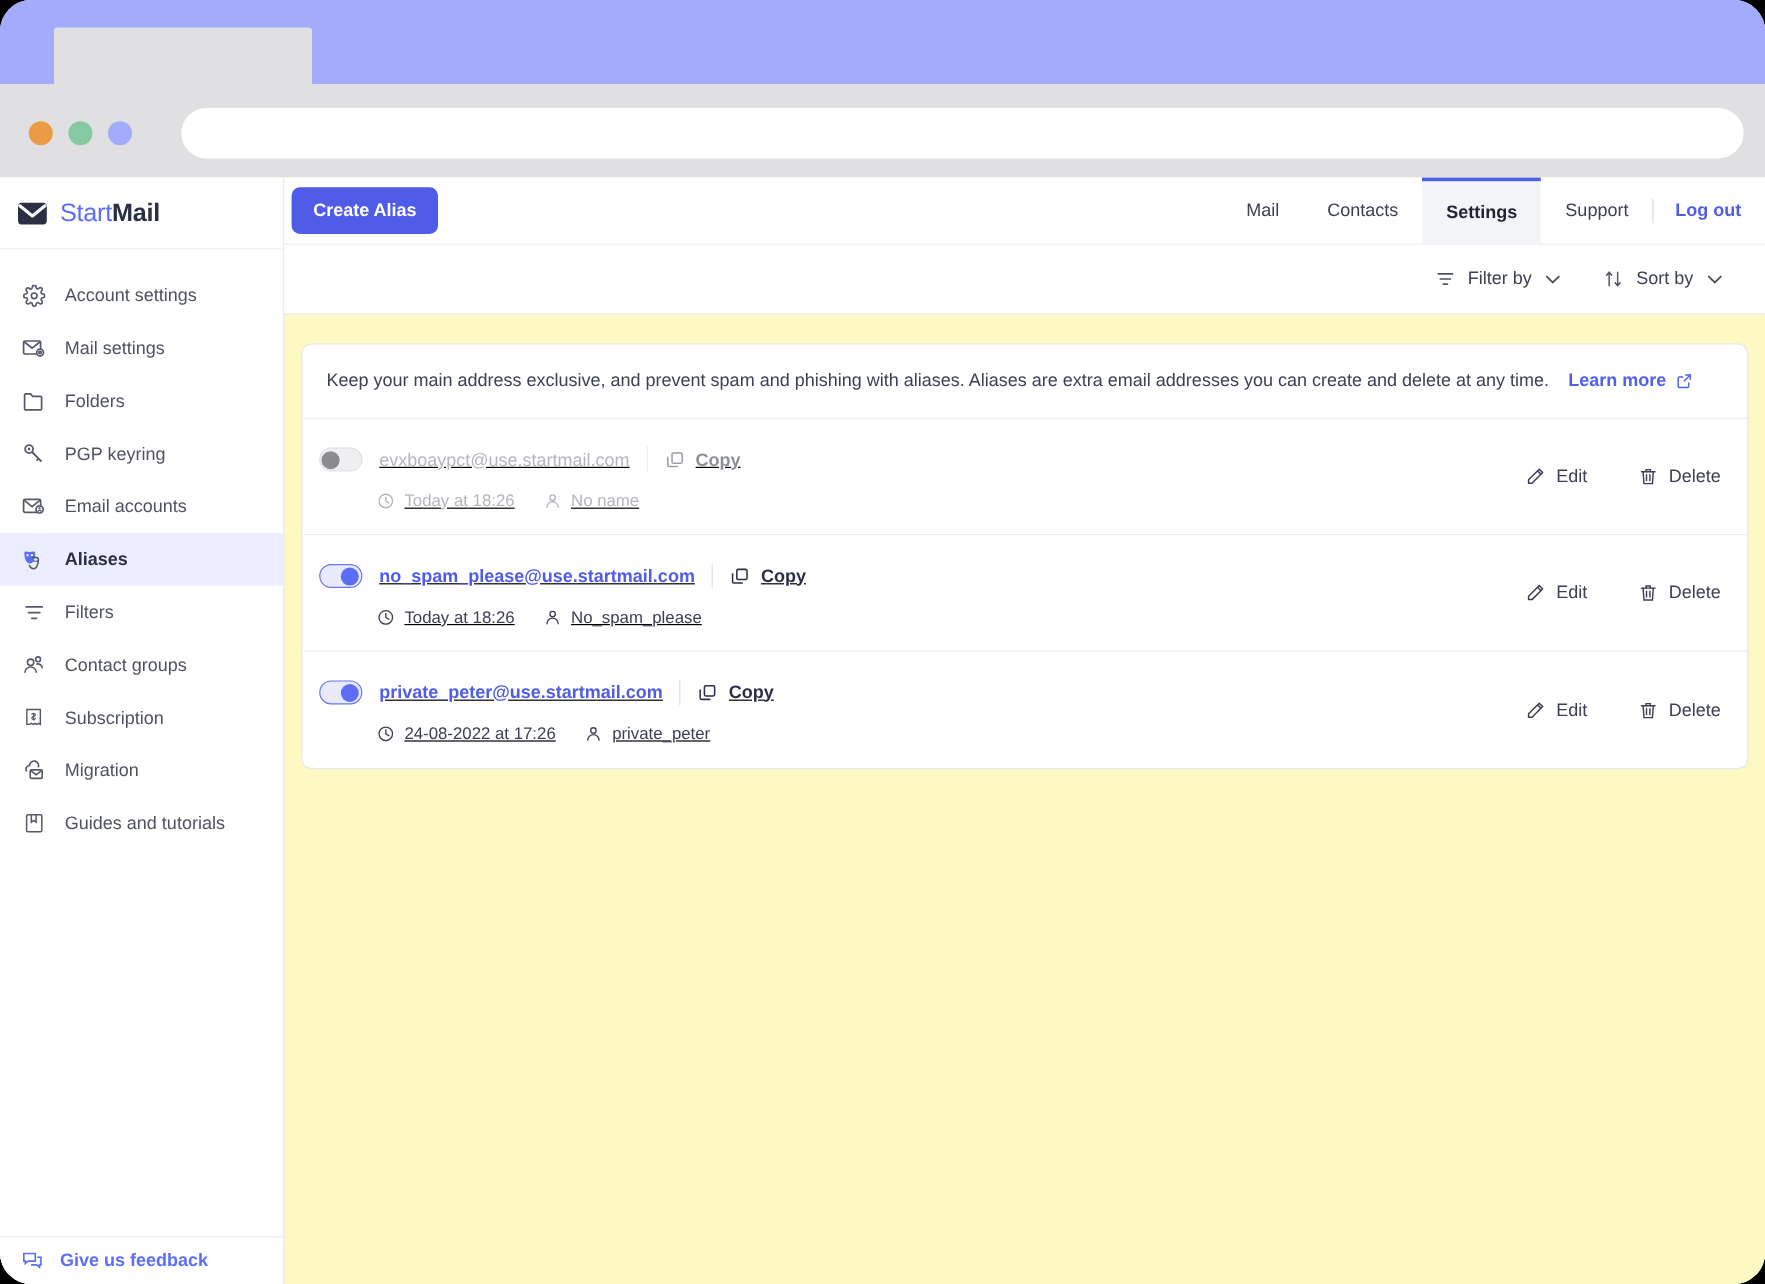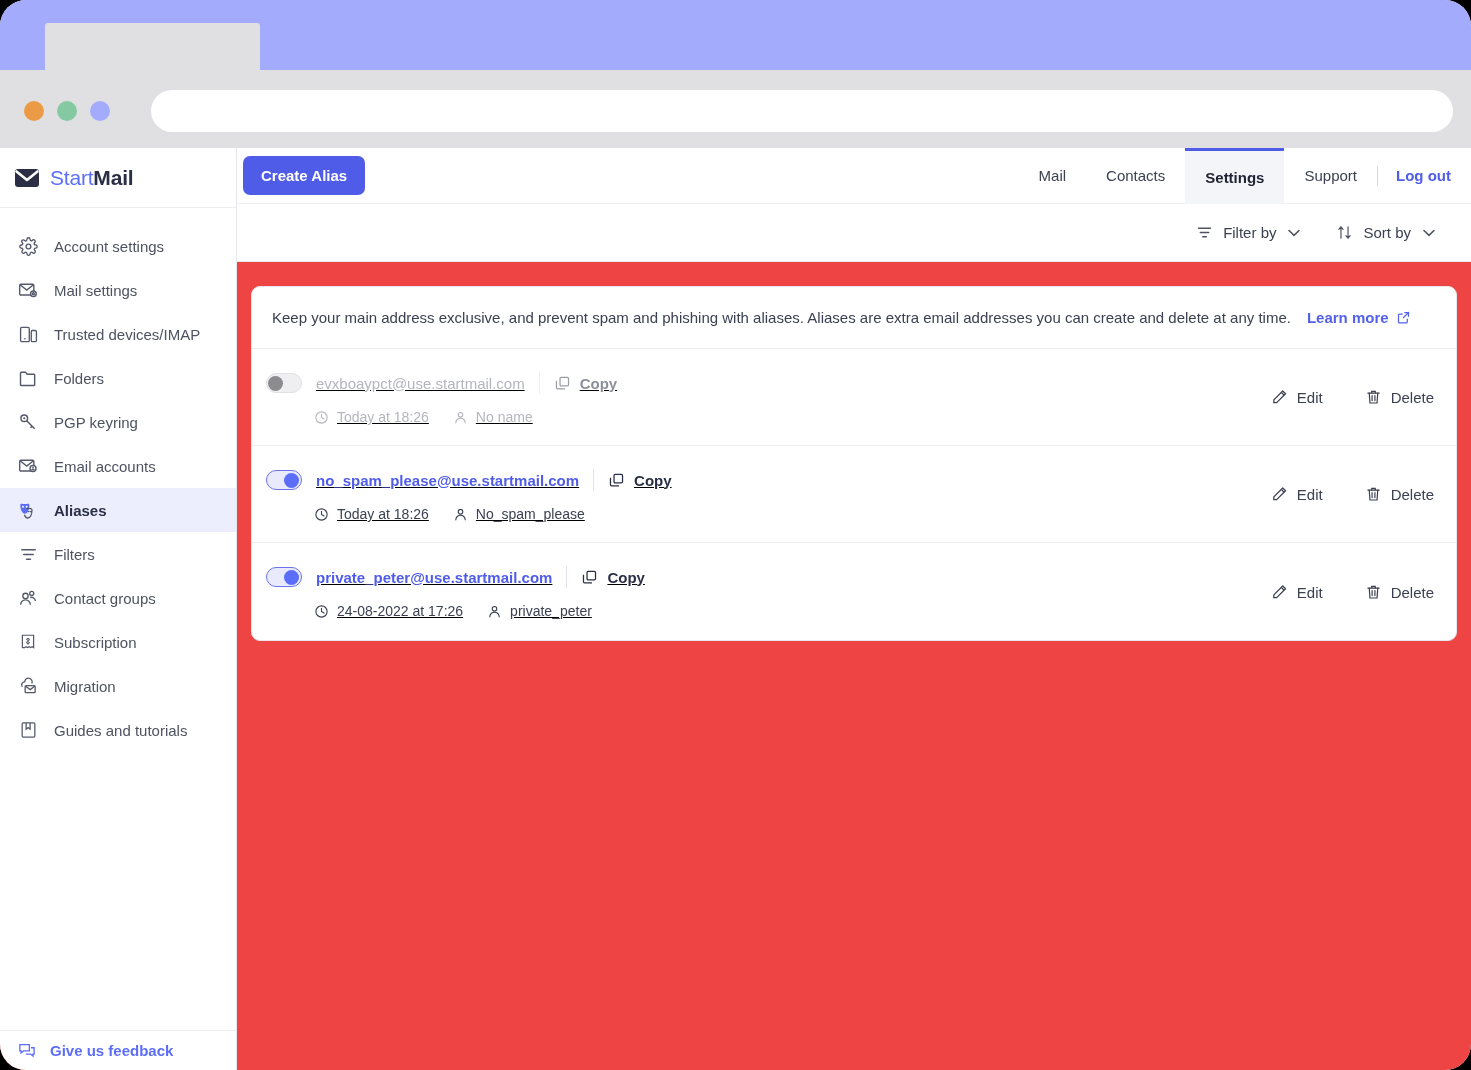--- a/index.html
+++ b/index.html
@@ -37,21 +37,21 @@
   .dot.g { background: #85c9a3; }
   .dot.p { background: #a3abfd; }
   .urlbar {
     position: absolute; top: 90px; left: 151px; width: 1302px; height: 42px;
     background: #fff; border-radius: 21px;
   }
 
   
   .app {
     position: absolute; top: 148px; left: 0; width: 1471px; height: 922px;
-    background: #ef4444;
+    background: #fef9c3;
   }
 
   
   .sidebar {
     position: absolute; top: 0; left: 0; width: 237px; height: 922px;
     background: #fff;
     border-right: 1px solid #e6e7ec;
   }
   .brand {
     height: 60px; display: flex; align-items: center; gap: 10px;
@@ -218,30 +218,20 @@
             <svg width="20" height="20" viewBox="0 0 24 24" fill="none" stroke="#55596a" stroke-width="1.7">
                 <rect x="2" y="5" width="17" height="13" rx="1.5"></rect>
                 <path d="M2.8 6 L10.5 12.2 L18.2 6"></path>
                 <circle cx="18.5" cy="16.5" r="3.4" fill="#fff"></circle>
                 <circle cx="18.5" cy="16.5" r="1.2"></circle>
               </svg>
           </span>
           <span>Mail settings</span>
         </div>
 
-        <div class="navitem">
-          <span class="ico">
-            <svg width="19" height="19" viewBox="0 0 24 24" fill="none" stroke="#55596a" stroke-width="1.7">
-                <rect x="2" y="3" width="11" height="18" rx="1.5"></rect>
-                <rect x="15.5" y="7" width="6.5" height="14" rx="1.5"></rect>
-                <circle cx="7.5" cy="17.5" r="1" fill="#55596a" stroke="none"></circle>
-              </svg>
-          </span>
-          <span>Trusted devices/IMAP</span>
-        </div>
 
         <div class="navitem">
           <span class="ico">
             <svg width="20" height="20" viewBox="0 0 24 24" fill="none" stroke="#55596a" stroke-width="1.7">
                 <path d="M3 20V6a1 1 0 0 1 1-1h5l2 2.5h8a1 1 0 0 1 1 1V20a1 1 0 0 1-1 1H4a1 1 0 0 1-1-1z"></path>
               </svg>
           </span>
           <span>Folders</span>
         </div>
 

